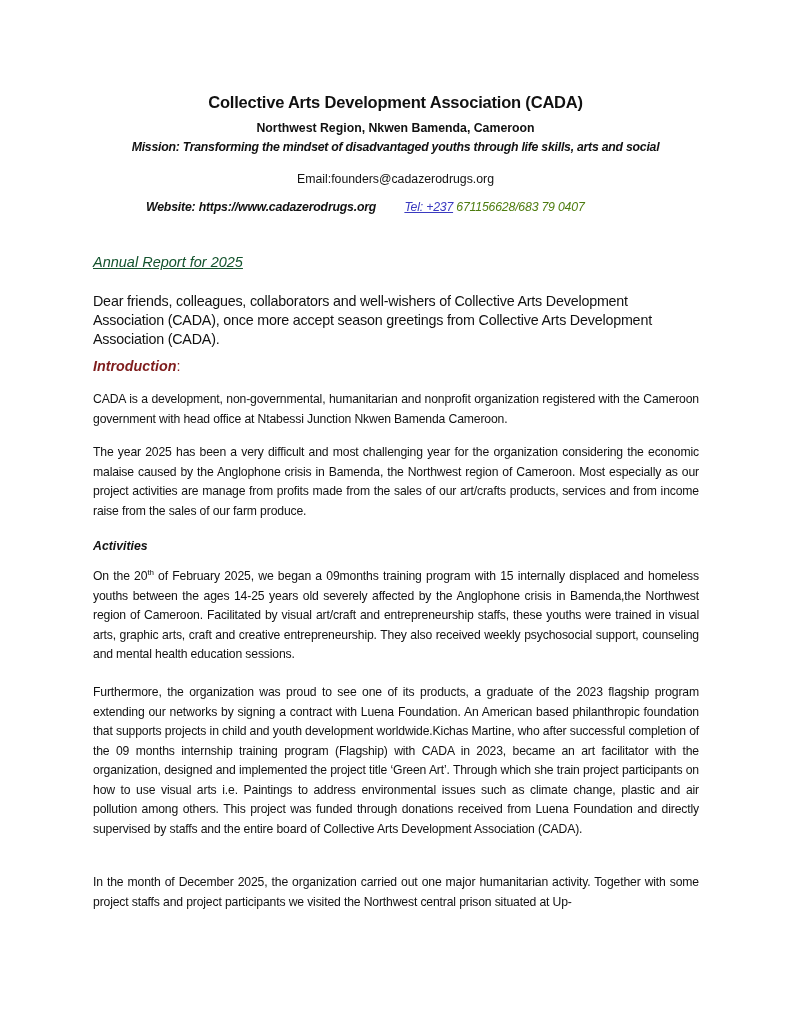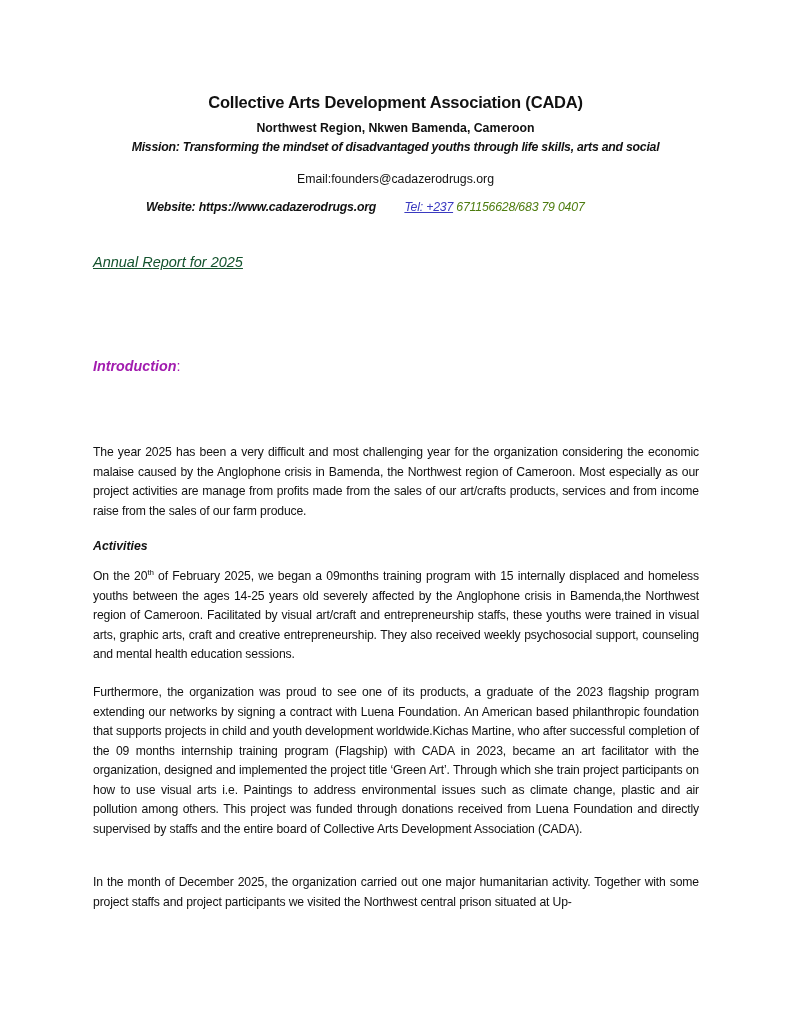--- a/index.html
+++ b/index.html
@@ -10,21 +10,21 @@
     .region { top: 121px; font-size: 12.3px; font-weight: bold; }
     .mission { top: 140px; font-size: 12.3px; font-weight: bold; font-style: italic; letter-spacing: -0.25px; }
     .mission2 { top: 160px; font-size: 12.3px; font-weight: bold; font-style: italic; }
     .email { top: 172px; font-size: 12.3px; font-weight: normal; }
     .website { position: absolute; left: 146px; top: 200px; font-family: "Liberation Sans", sans-serif; font-size: 12.3px; font-style: italic; white-space: nowrap; letter-spacing: -0.2px; }
     .website b { font-weight: bold; }
     .website a { color: #3a3ac0; text-decoration: underline; margin-left: 25px; }
     .website .phone { font-weight: normal; color: #4d7c0f; }
     .annual { position: absolute; left: 93px; top: 218px; font-family: "Liberation Sans", sans-serif; font-size: 14.5px; font-style: italic; text-decoration: underline; color: #14532d; white-space: nowrap; margin-top: 36px; }
     .greeting { position: absolute; left: 93px; top: 292px; width: 590px; font-family: "Liberation Sans", sans-serif; font-size: 14.3px; line-height: 19px; color: #111; letter-spacing: -0.2px; }
-    .h-intro { position: absolute; left: 93px; top: 358px; font-family: "Liberation Sans", sans-serif; font-size: 14.3px; font-weight: bold; font-style: italic; color: #a21caf; }
+    .h-intro { position: absolute; left: 93px; top: 358px; font-family: "Liberation Sans", sans-serif; font-size: 14.3px; font-weight: bold; font-style: italic; color: #7f1d1d; }
     .h-intro span.colon { font-style: normal; font-weight: normal; }
     .para { position: absolute; left: 93px; width: 606px; font-family: "Liberation Sans", sans-serif; font-size: 12.2px; line-height: 19.5px; color: #111; text-align: justify; letter-spacing: -0.15px; }
     .p1 { top: 390px; }
     .p2 { top: 443px; }
     .h-act { position: absolute; left: 93px; top: 539px; font-family: "Liberation Sans", sans-serif; font-size: 12.3px; font-weight: bold; font-style: italic; color: #111; }
     .p3 { top: 567px; }
     .p4 { top: 683px; }
     .p5 { top: 873px; }
     sup { font-size: 8px; line-height: 0; }
   </style>
@@ -39,23 +39,25 @@
   <div class="hdr email">Email:founders@cadazerodrugs.org</div>
 
   <div class="website">
     <b>Website: https://www.cadazerodrugs.org</b>
     <a>Tel: +237</a>
     <span class="phone">671156628/683 79 0407</span>
   </div>
 
   <div class="annual">Annual Report for 2025</div>
 
+  <div class="greeting">Dear friends, colleagues, collaborators and well-wishers of Collective Arts Development Association (CADA), once more accept season greetings from Collective Arts Development Association (CADA).</div>
 
   <div class="h-intro"><span>Introduction</span><span class="colon">:</span></div>
 
+  <div class="para p1">CADA is a development, non-governmental, humanitarian and nonprofit organization registered with the Cameroon government with head office at Ntabessi Junction Nkwen Bamenda Cameroon.</div>
   <div class="para p2">The year 2025 has been a very difficult and most challenging year for the organization considering the economic malaise caused by the Anglophone crisis in Bamenda, the Northwest region of Cameroon. Most especially as our project activities are manage from profits made from the sales of our art/crafts products, services and from income raise from the sales of our farm produce.</div>
 
   <div class="h-act">Activities</div>
 
   <div class="para p3"><span>On the 20</span><sup>th</sup><span> of February 2025, we began a 09months training program with 15 internally displaced and homeless youths between the ages 14-25 years old severely affected by the Anglophone crisis in Bamenda,the Northwest region of Cameroon. Facilitated by visual art/craft and entrepreneurship staffs, these youths were trained in visual arts, graphic arts, craft and creative entrepreneurship. They also received weekly psychosocial support, counseling and mental health education sessions.</span></div>
 
   <div class="para p4">Furthermore, the organization was proud to see one of its products, a graduate of the 2023 flagship program extending our networks by signing a contract with Luena Foundation. An American based philanthropic foundation that supports projects in child and youth development worldwide.Kichas Martine, who after successful completion of the 09 months internship training program (Flagship) with CADA in 2023, became an art facilitator with the organization, designed and implemented the project title ‘Green Art’. Through which she train project participants on how to use visual arts i.e. Paintings to address environmental issues such as climate change, plastic and air pollution among others.  This project was funded through donations received from Luena Foundation and directly supervised by staffs and the entire board of Collective Arts Development Association (CADA).</div>
 
   <div class="para p5">In the month of December 2025, the organization carried out one major humanitarian activity. Together with some project staffs and project participants we visited the Northwest central prison situated at Up-</div>
 

